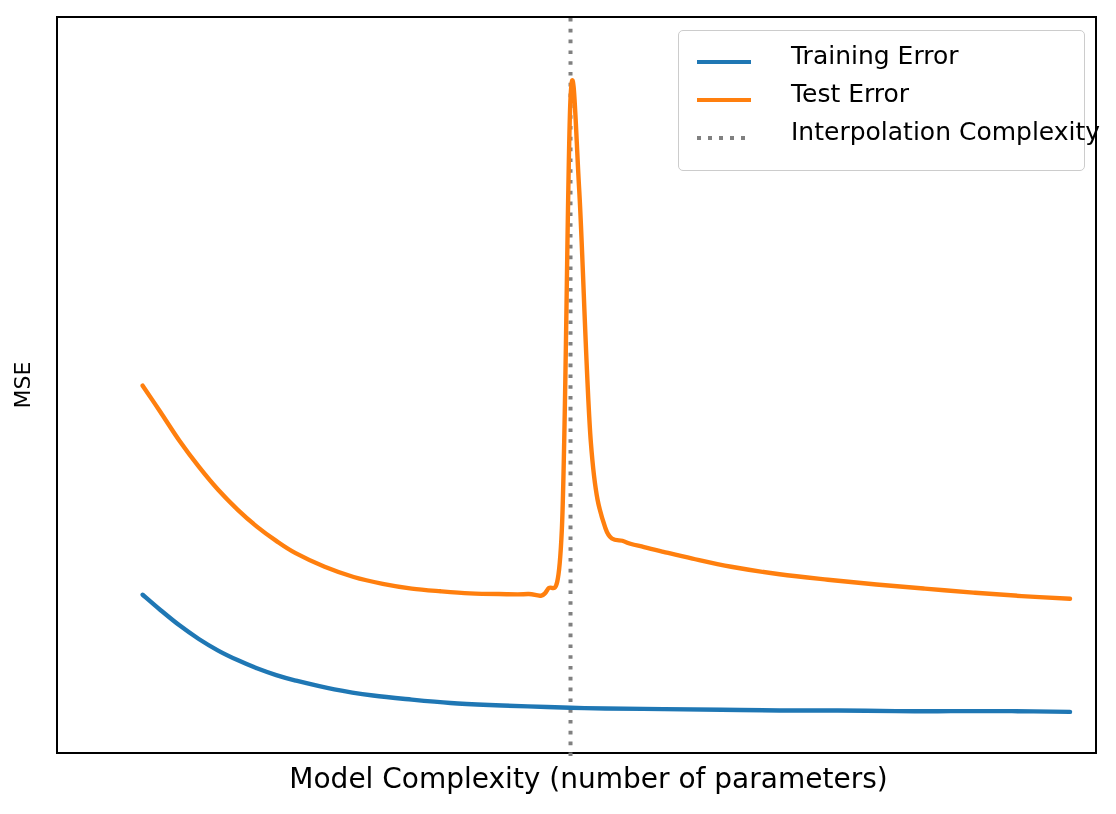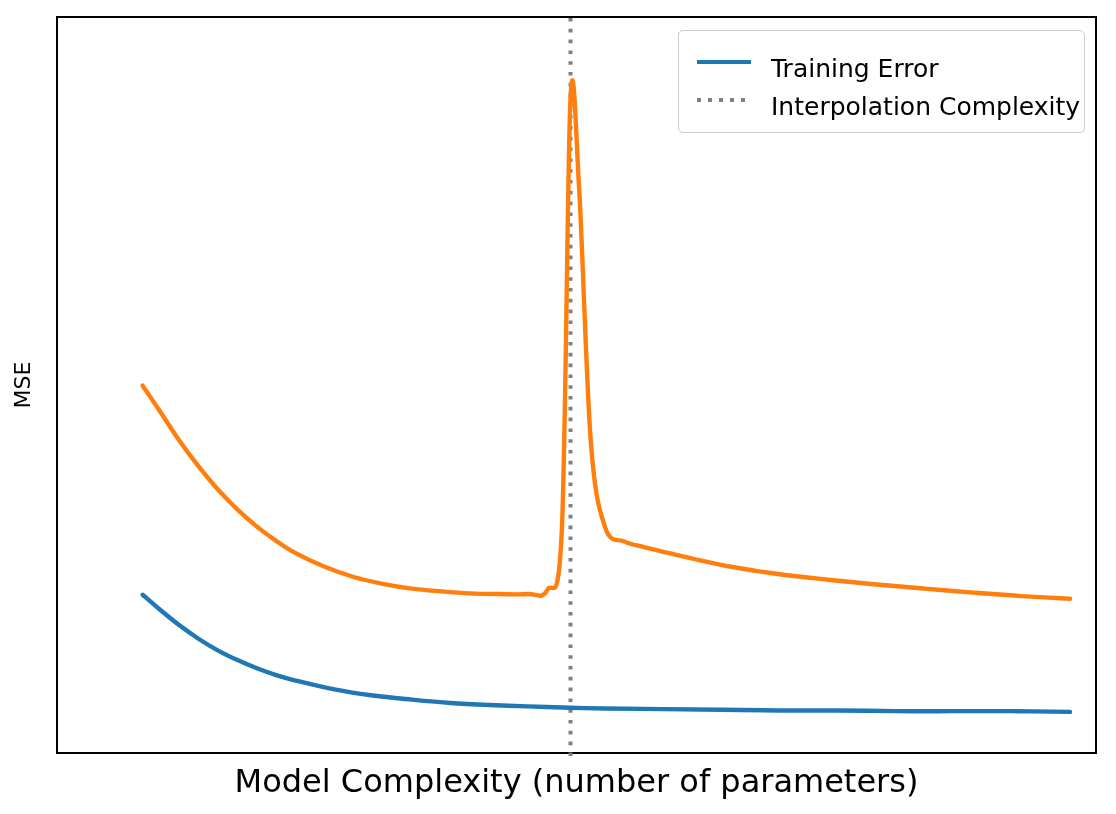--- a/index.html
+++ b/index.html
@@ -35,25 +35,25 @@
     position: absolute;
     left: 0;
     top: 0;
     width: 1041px;
     height: 738px;
     display: block;
   }
   
   #xlabel {
     position: absolute;
-    left: 56px;
+    left: 68px;
     top: 762px;
     width: 1041px;
     text-align: center;
-    font-size: 32px;
+    font-size: 28px;
     color: #000000;
     letter-spacing: 0px;
     white-space: nowrap;
   }
   #ylabel-wrap {
     position: absolute;
     left: 0px;
     top: 16px;
     width: 44px;
     height: 738px;
@@ -75,22 +75,23 @@
     top: 30px;
     width: 407px;
     box-sizing: border-box;
     padding: 12px 16px 13px 14px;
     background: #ffffff;
     border: 1.1px solid #cccccc;
     border-radius: 5px;
   }
   .legend-row {
     display: flex;
-    align-items: flex-end;
+    align-items: flex-start;
     height: 38px;
+    gap: 20px;
   }
   .legend-swatch {
     width: 62px;
     height: 38px;
     flex: 0 0 62px;
     position: relative;
     margin-right: 16px;
   }
   .legend-swatch .bar {
     position: absolute;
@@ -146,20 +147,26 @@
 
   <div id="legend">
     <div class="legend-row">
       <span class="legend-swatch">
         <span class="bar" style="background:#1f77b4"></span>
       </span>
       <span class="legend-label">Training Error</span>
     </div>
     <div class="legend-row">
       <span class="legend-swatch">
+        <span class="bar" style="background:#ff7f0e"></span>
+      </span>
+      <span class="legend-label">Test Error</span>
+    </div>
+    <div class="legend-row">
+      <span class="legend-swatch">
         <span class="dots" id="legend-dots">
             <i style="left: 0px; background: rgb(128, 128, 128);"></i>
             <i style="left: 11px; background: rgb(128, 128, 128);"></i>
             <i style="left: 22px; background: rgb(128, 128, 128);"></i>
             <i style="left: 33px; background: rgb(128, 128, 128);"></i>
             <i style="left: 44px; background: rgb(128, 128, 128);"></i>
           </span>
       </span>
       <span class="legend-label">Interpolation Complexity</span>
     </div>

